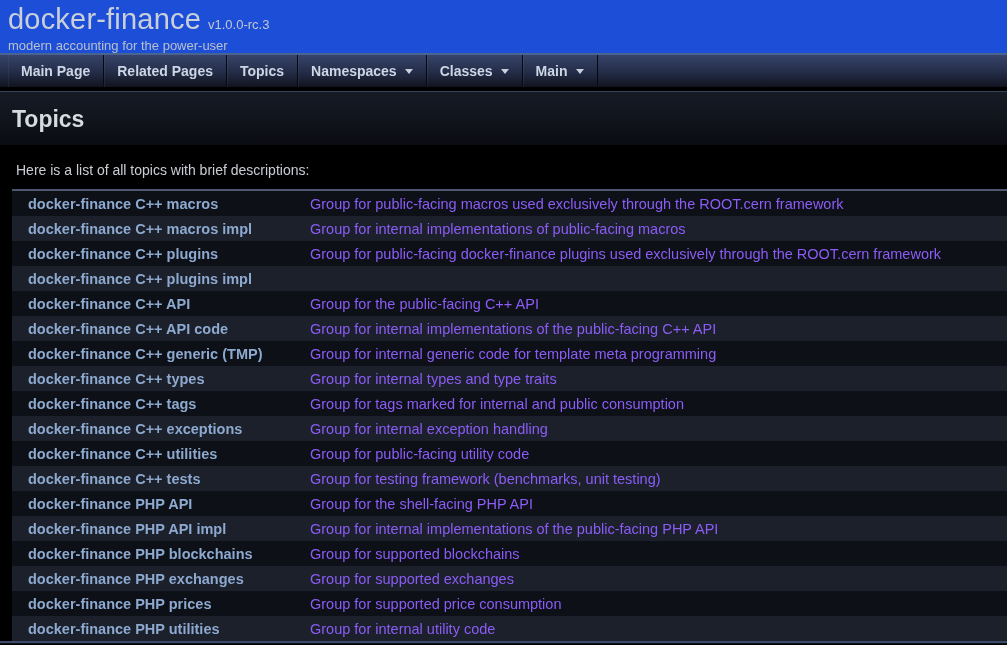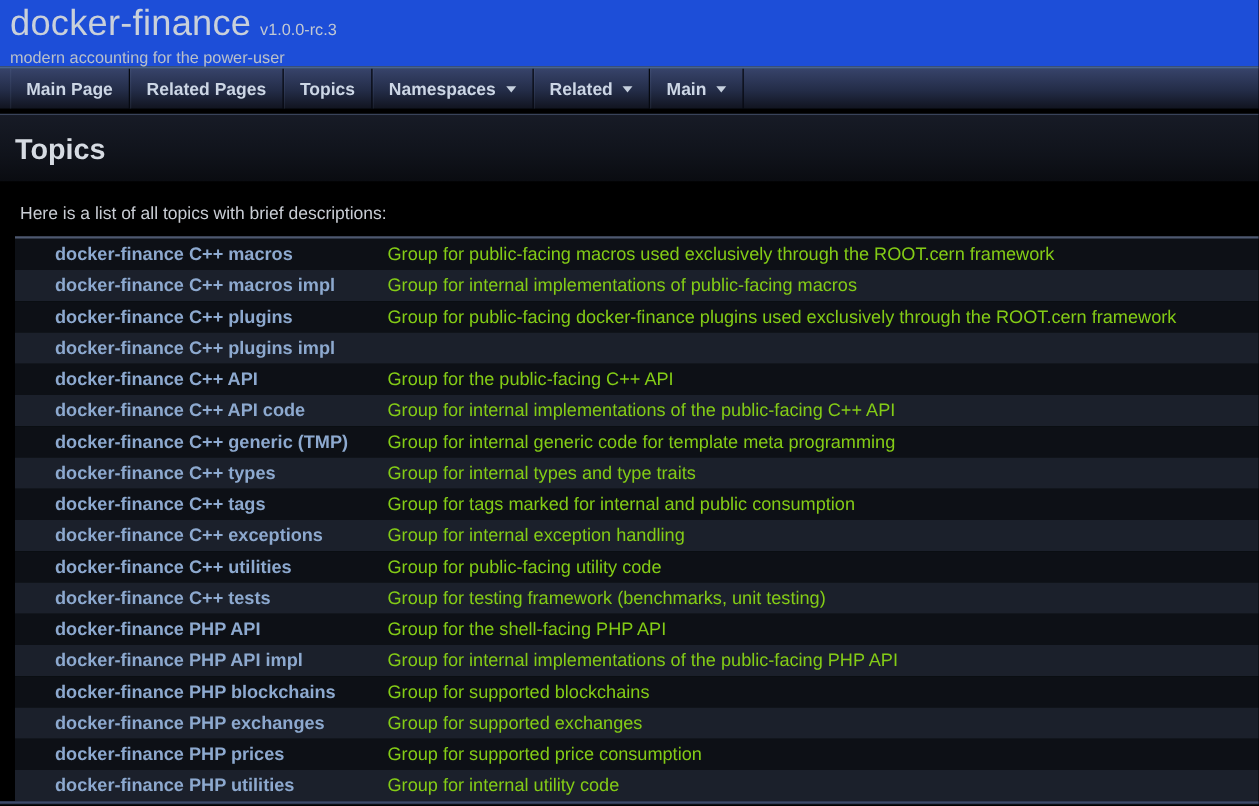--- a/index.html
+++ b/index.html
@@ -93,32 +93,32 @@
   .dir-row {
     display:flex;
     height:25px;
     align-items:center;
     font-size:14.5px;
   }
   .dir-row:nth-child(odd)  { background:#0d1016; }
   .dir-row:nth-child(even) { background:#1b202b; }
   .dir-cell-name {
     flex:0 0 298px;
-    padding-left:32px;
+    padding-left:16px;
     overflow:hidden;
     white-space:nowrap;
   }
   .dir-cell-name a {
     color:#8da9cf;
     font-weight:bold;
     text-decoration:none;
   }
   .dir-cell-desc {
     flex:1;
-    color:#84cc16;
+    color:#8b5cf6;
     white-space:nowrap;
     overflow:hidden;
   }
   .partial-row {
     border-top:2px solid #3d4a6a;
     height:3px;
     background:#0d1016;
   }
 </style>
 </head>
@@ -143,21 +143,21 @@
   <div class="tab">
     <span>Topics</span>
   </div>
 
   <div class="tab">
     <span>Namespaces</span>
   <span class="arrow"></span>
     </div>
 
   <div class="tab">
-    <span>Related</span>
+    <span>Classes</span>
   <span class="arrow"></span>
     </div>
 
   <div class="tab">
     <span>Main</span>
   <span class="arrow"></span>
     </div>
 </nav>
 
 <div class="nav-gap"></div>

